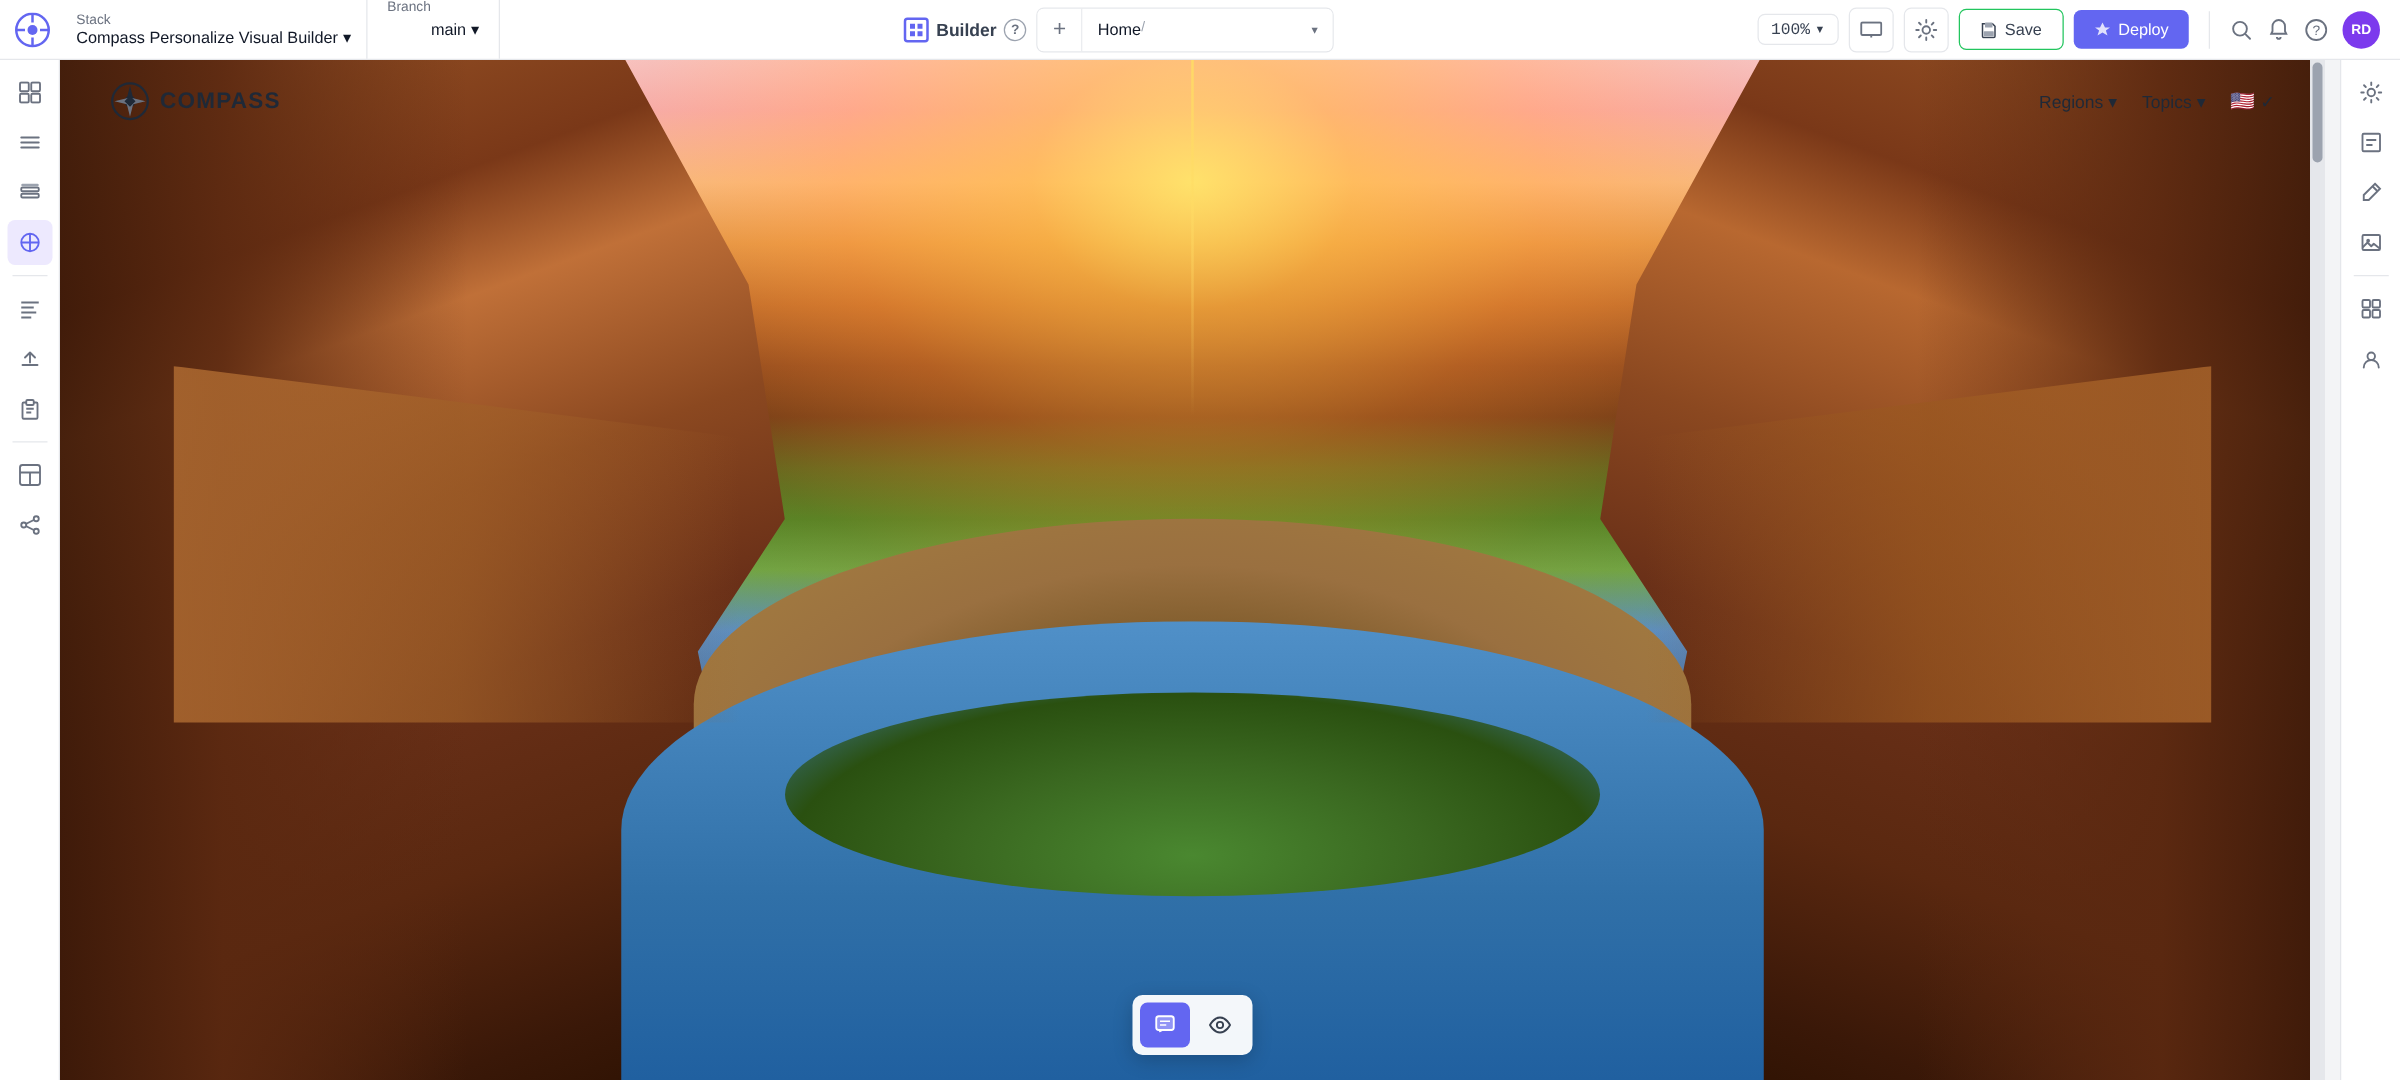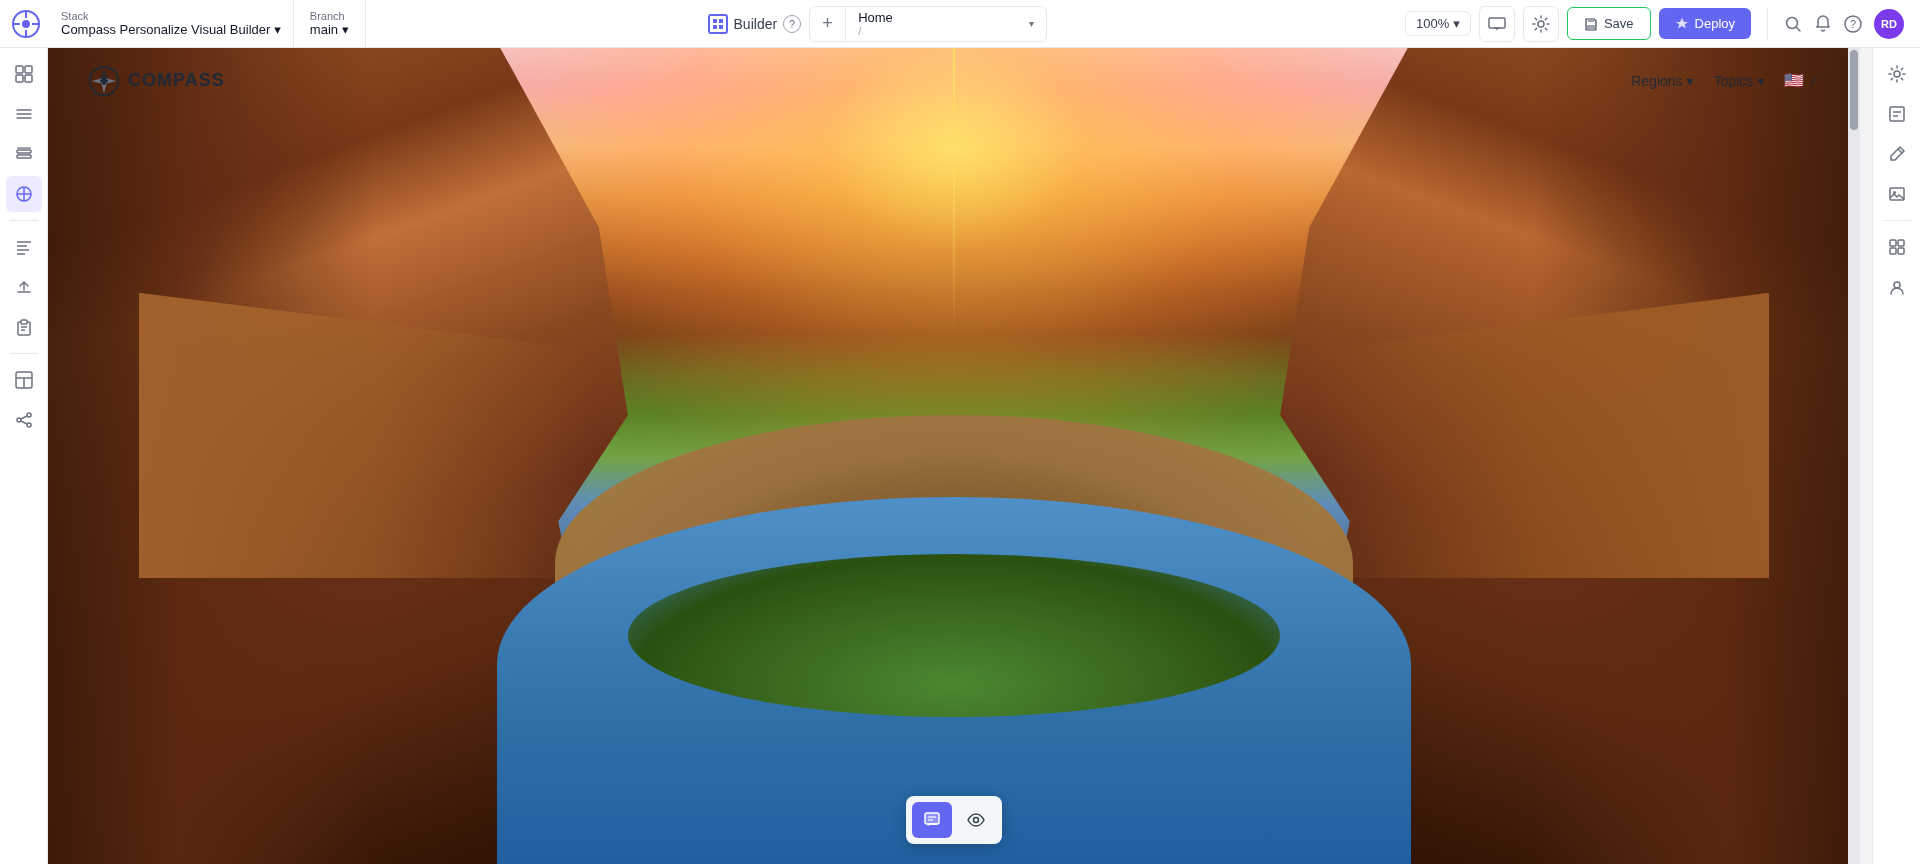--- a/index.html
+++ b/index.html
@@ -12,58 +12,58 @@
       display: flex; align-items: center; z-index: 100;
     }
     .top-bar-left {
       display: flex; align-items: center; gap: 13px;
       padding: 0 12px; border-right: 1px solid #e5e7eb; height: 100%;
     }
     .stack-info { display: flex; flex-direction: column; margin-left: 8px; }
     .stack-label { font-size: 11px; color: #6b7280; }
     .stack-name { font-size: 13px; color: #111827; font-weight: 500; display: flex; align-items: flex-start; gap: 4px; }
     .branch-section {
-      display: flex; flex-direction: column; padding: 0 16px; border-right: 1px solid #e5e7eb; height: 100%; justify-content: center;
+      display: flex; flex-direction: row; padding: 0 16px; border-right: 1px solid #e5e7eb; height: 100%; justify-content: center;
     }
     .branch-label { font-size: 11px; color: #6b7280; }
     .branch-name { font-size: 13px; color: #111827; font-weight: 500; display: flex; align-items: center; gap: 4px; cursor: pointer; }
     .builder-section {
       flex: 1; display: flex; align-items: center; justify-content: center; gap: 8px;
     }
     .builder-label {
-      display: flex; align-items: center; gap: 6px; font-size: 14px; color: #374151; font-weight: 400;
+      display: flex; align-items: center; gap: 6px; font-size: 14px; color: #374151; font-weight: 700;
     }
     .builder-icon { width: 20px; height: 20px; border: 2px solid #6366f1; border-radius: 3px; display: flex; align-items: center; justify-content: center; }
     .help-icon {
       width: 18px; height: 18px; border-radius: 50%; border: 1.5px solid #9ca3af;
       display: flex; align-items: center; justify-content: center; font-size: 11px; color: #6b7280; cursor: pointer;
     }
     .page-controls {
       display: flex; align-items: center; gap: 0; border: 1px solid #e5e7eb; border-radius: 6px; overflow: hidden;
     }
     .add-page-btn {
       width: 36px; height: 34px; display: flex; align-items: center; justify-content: center;
       border-right: 1px solid #e5e7eb; cursor: pointer; color: #6b7280; font-size: 18px;
       background: #fff;
     }
     .page-select {
       display: flex; align-items: center; gap: 8px; padding: 0 12px; height: 34px;
       cursor: pointer; min-width: 200px; background: #fff;
     }
-    .page-select-text { display: flex; flex-direction: column; }
+    .page-select-text { display: flex; }
     .page-name { font-size: 13px; color: #111827; font-weight: 500; }
     .page-path { font-size: 11px; color: #9ca3af; }
     .chevron-down { font-size: 10px; color: #6b7280; margin-left: auto; }
 
     .top-bar-right {
       display: flex; align-items: center; gap: 8px; padding: 0 16px;
     }
     .zoom-control {
       display: flex; align-items: flex-start; gap: 4px; border: 1px solid #e5e7eb; border-radius: 6px;
-      padding: 4px 10px; cursor: pointer; font-size: 13px; color: #374151;
+      padding: 4px 10px; cursor: pointer; font-size: 13px; color: #374151; font-family: Liberation Mono, monospace;
     }
     .icon-btn {
       width: 36px; height: 36px; display: flex; align-items: center; justify-content: center;
       border-radius: 6px; cursor: pointer; color: #6b7280; font-size: 16px;
       border: 1px solid #e5e7eb; background: #fff;
     }
     .save-btn {
       display: flex; align-items: center; gap: 6px; padding: 8px 16px;
       border: 1px solid #22c55e; border-radius: 6px; cursor: pointer;
       font-size: 13px; color: #374151; font-weight: 500; background: #fff;

